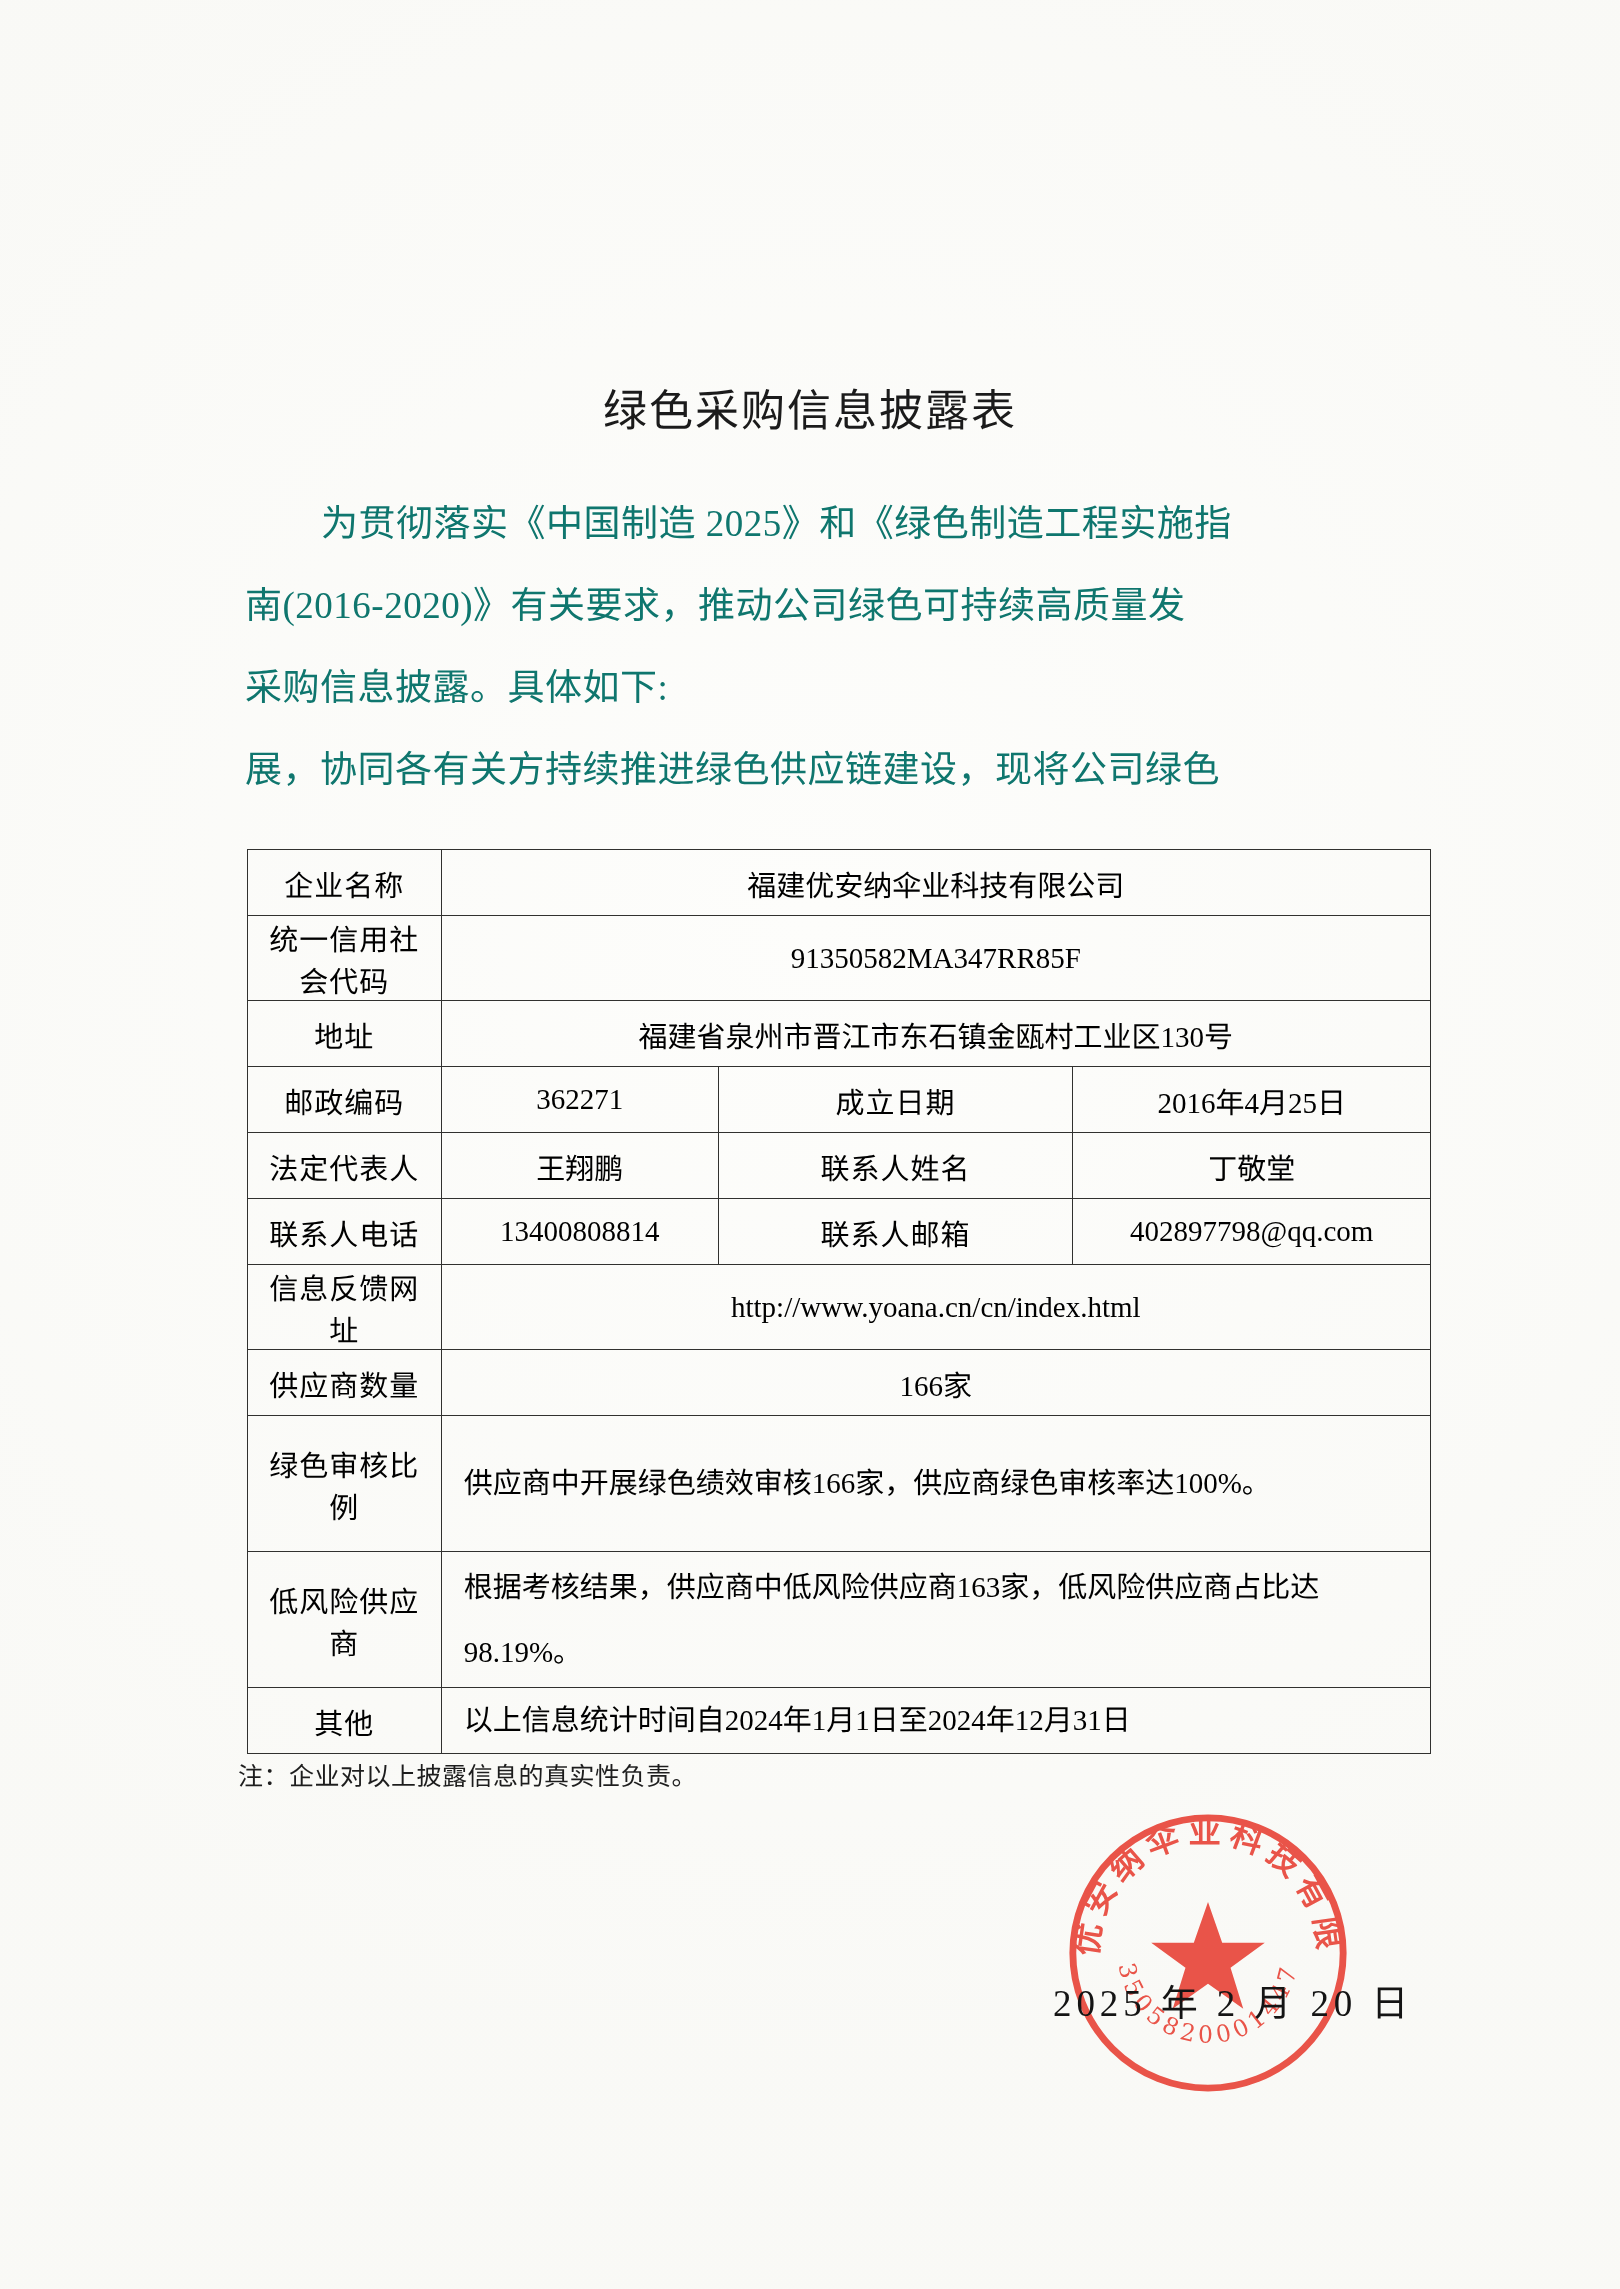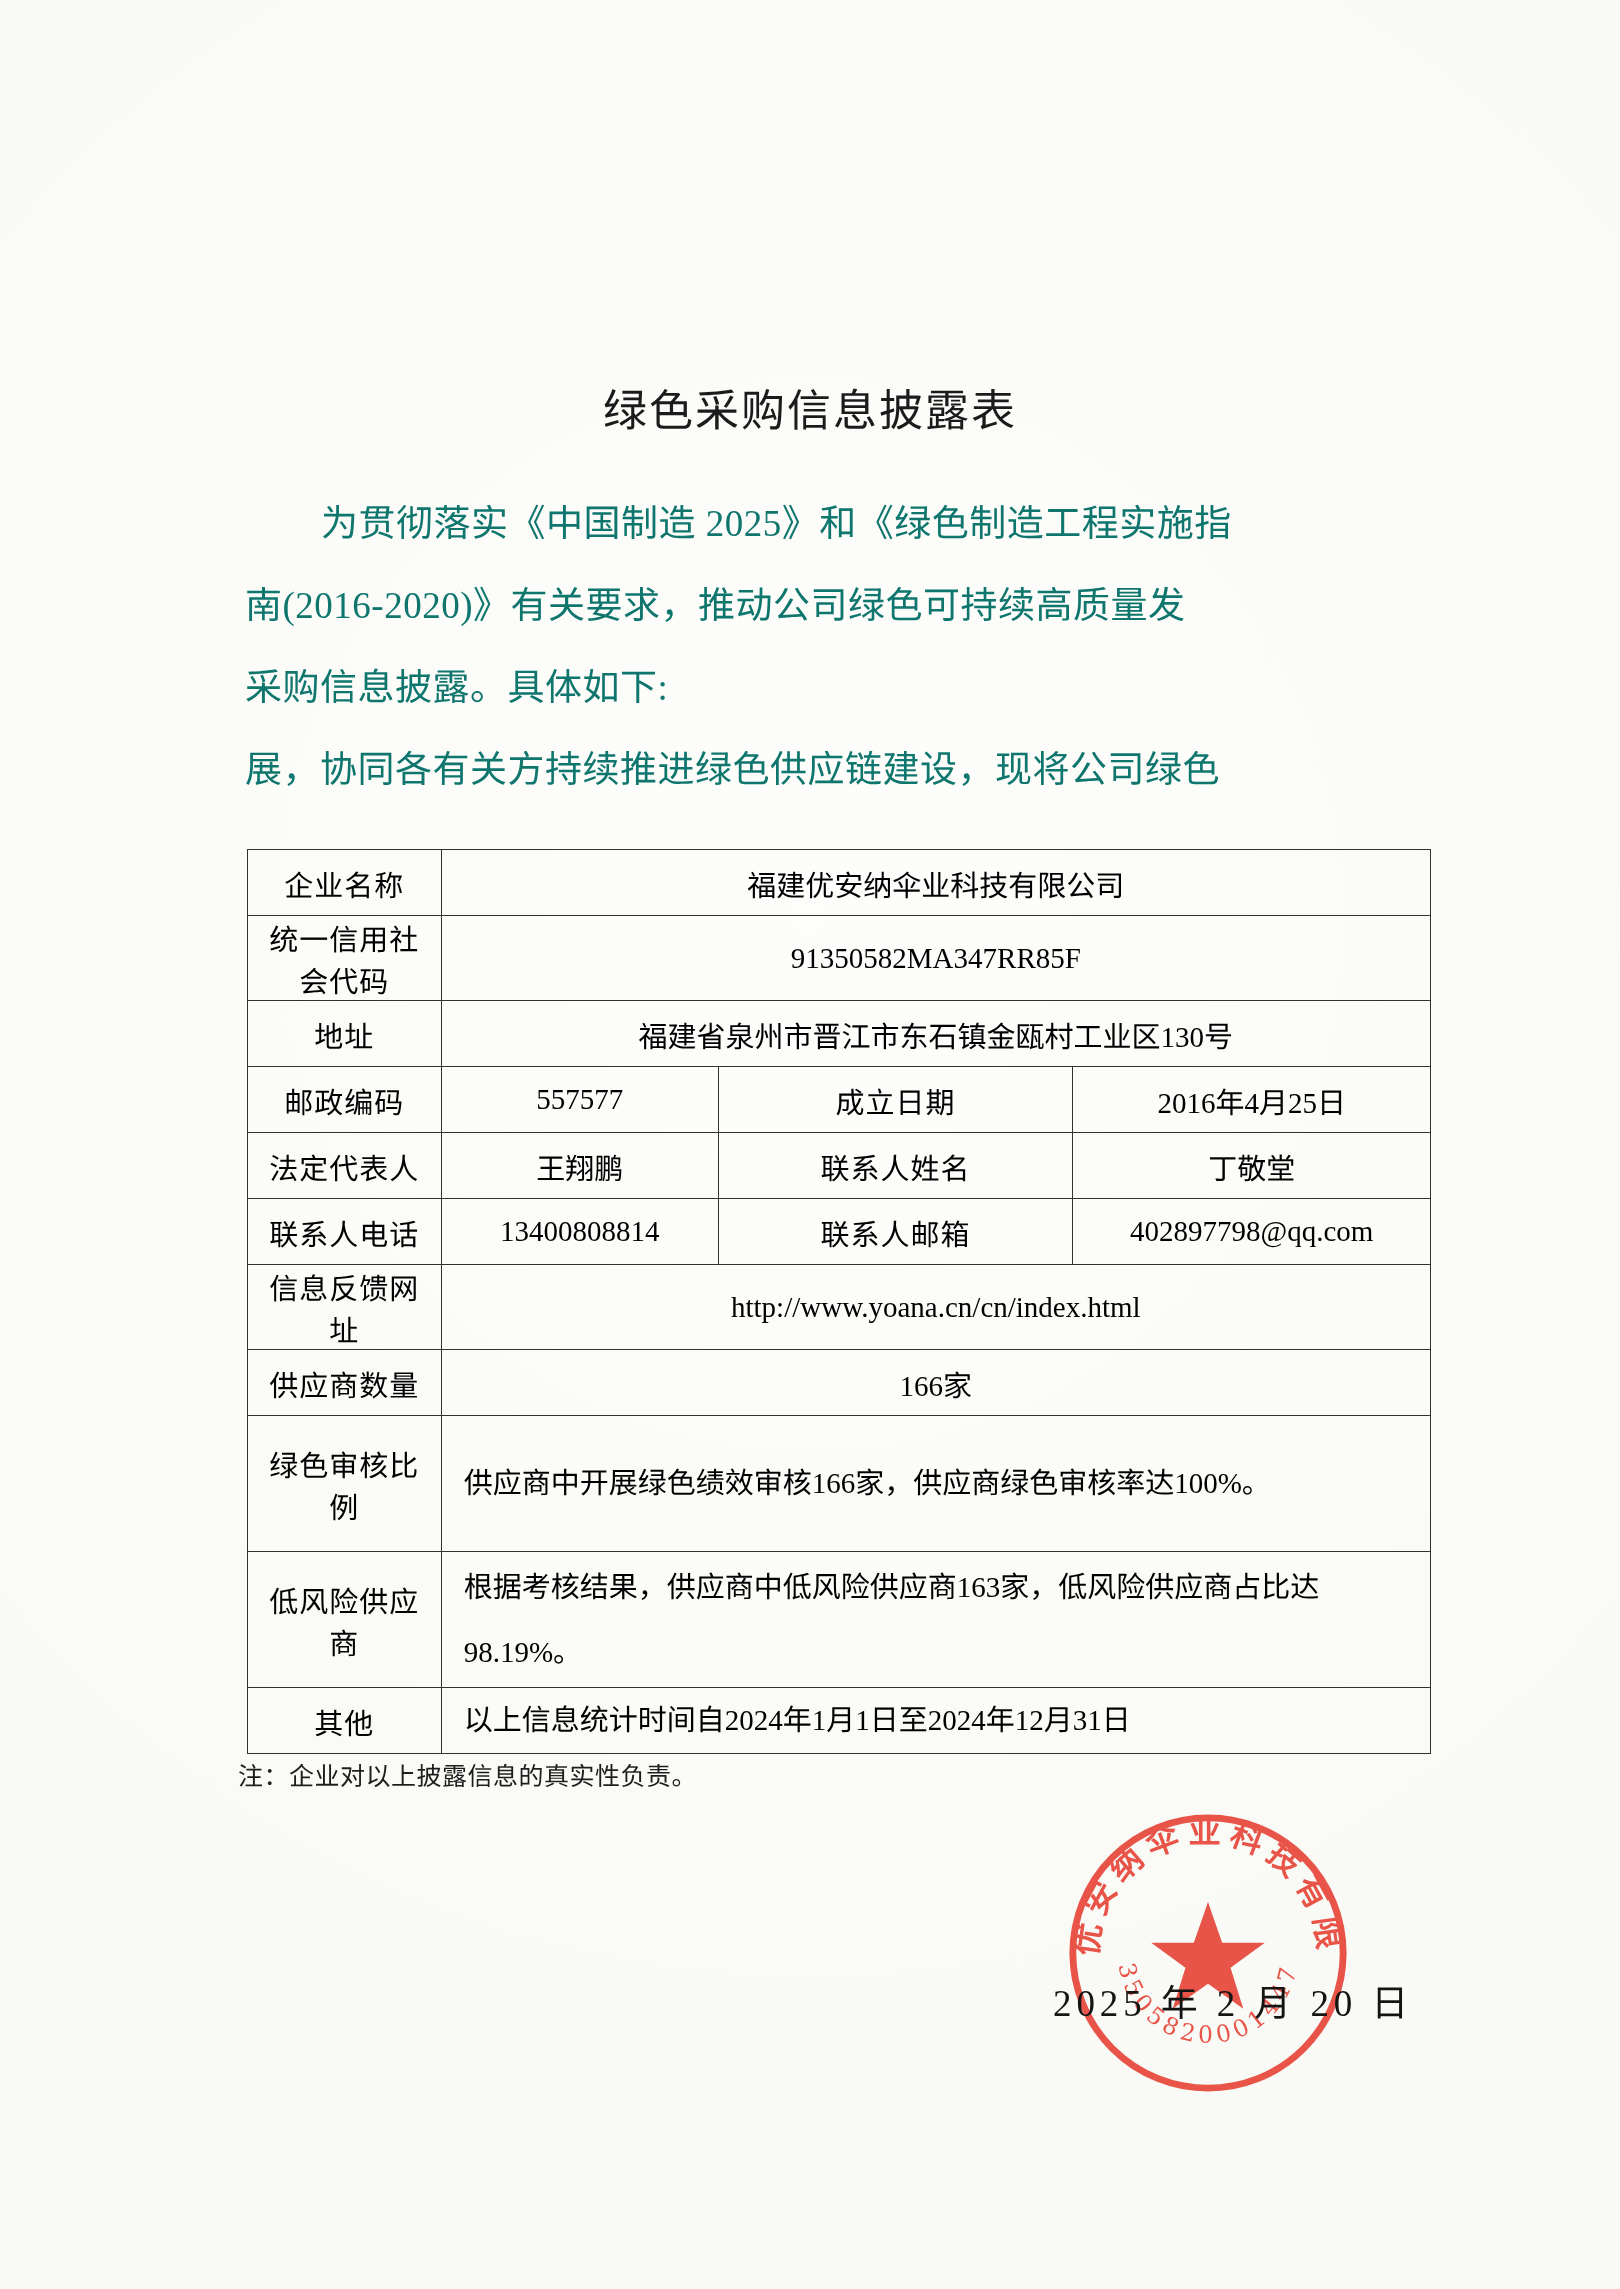--- a/index.html
+++ b/index.html
@@ -171,21 +171,21 @@
         <tr class="r-std">
           <td class="label">统一信用社会代码</td>
           <td class="val-center" colspan="3">91350582MA347RR85F</td>
         </tr>
         <tr class="r-std">
           <td class="label">地址</td>
           <td class="val-center" colspan="3">福建省泉州市晋江市东石镇金瓯村工业区130号</td>
         </tr>
         <tr class="r-std">
           <td class="label">邮政编码</td>
-          <td class="val-center">557577</td>
+          <td class="val-center">362271</td>
           <td class="label">成立日期</td>
           <td class="val-center">2016年4月25日</td>
         </tr>
         <tr class="r-std">
           <td class="label">法定代表人</td>
           <td class="val-center">王翔鹏</td>
           <td class="label">联系人姓名</td>
           <td class="val-center">丁敬堂</td>
         </tr>
         <tr class="r-std">

